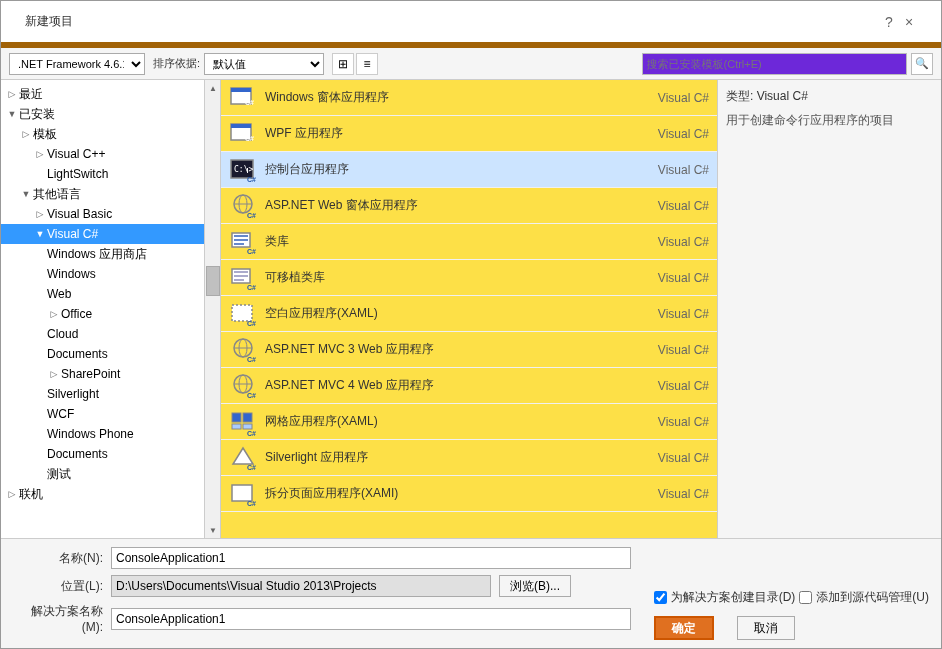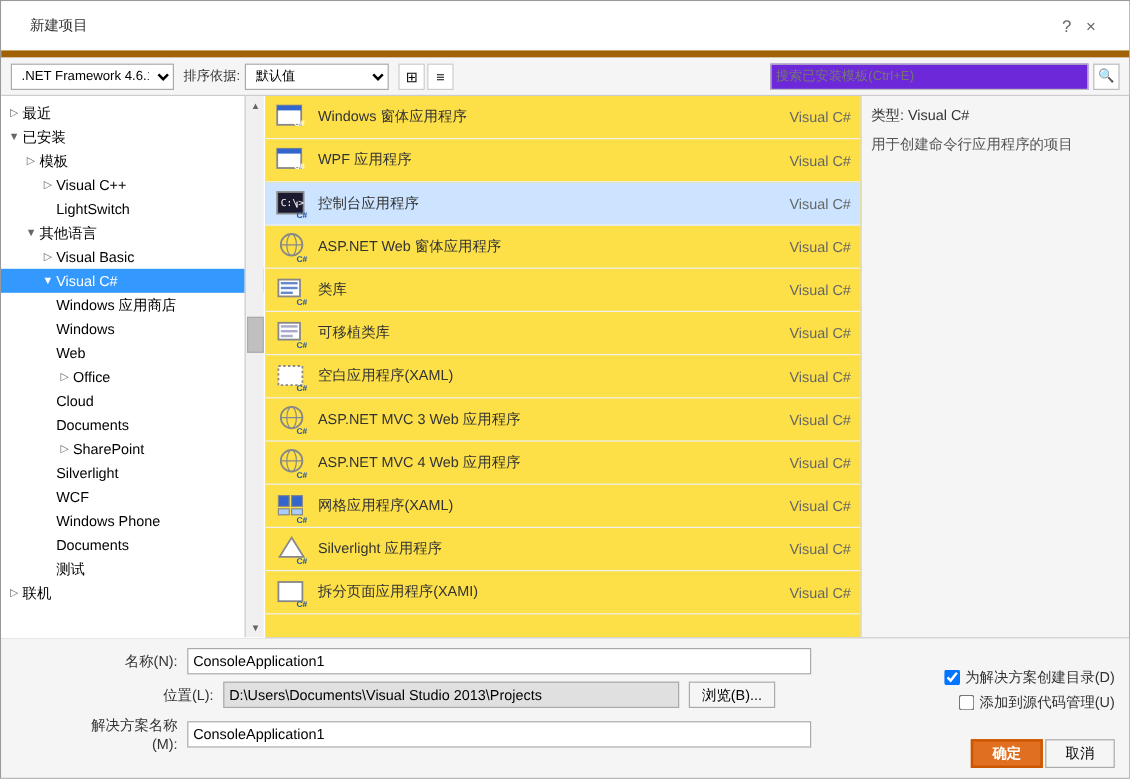--- a/index.html
+++ b/index.html
@@ -224,21 +224,20 @@
       border-top: 1px solid #ccc;
       padding: 8px 12px;
       flex-shrink: 0;
     }
     
     .form-row {
       display: flex;
       align-items: center;
       margin-bottom: 6px;
       gap: 8px;
-      justify-content: center;
     }
     
     .form-label {
       font-size: 12px;
       color: #333;
       width: 90px;
       text-align: right;
       flex-shrink: 0;
     }
     
@@ -294,24 +293,22 @@
       height: 24px;
       padding: 0 16px;
       background: #f5f5f5;
       border: 1px solid #aaa;
       font-size: 12px;
       cursor: pointer;
     }
     
     .checkboxes-area {
       display: flex;
-      flex-direction: column;
       gap: 4px;
       margin-top: 16px;
-      align-items: flex-end;
     }
     
     .search-field {
       flex: 1;
       height: 20px;
       border: 1px solid #bbb;
       background: #6d28d9;
       font-size: 11px;
       padding: 0 4px;
       color: #aaa;
@@ -665,21 +662,21 @@
         <div class="checkboxes-area">
           <div class="checkbox-row">
             <input type="checkbox" checked="" style="">
             <span>为解决方案创建目录(D)</span>
           </div>
           <div class="checkbox-row">
             <input type="checkbox" style="">
             <span>添加到源代码管理(U)</span>
           </div>
         </div>
-        <div style="display:flex;justify-content:flex-end;gap:2px;margin-top:16px;">
+        <div style="display:flex;gap:23px;margin-top:4px;">
           <button class="ok-btn">确定</button>
           <button class="cancel-btn">取消</button>
         </div>
       </div>
     </div>
 
   </div>
 </div>
 
 </body></html>

